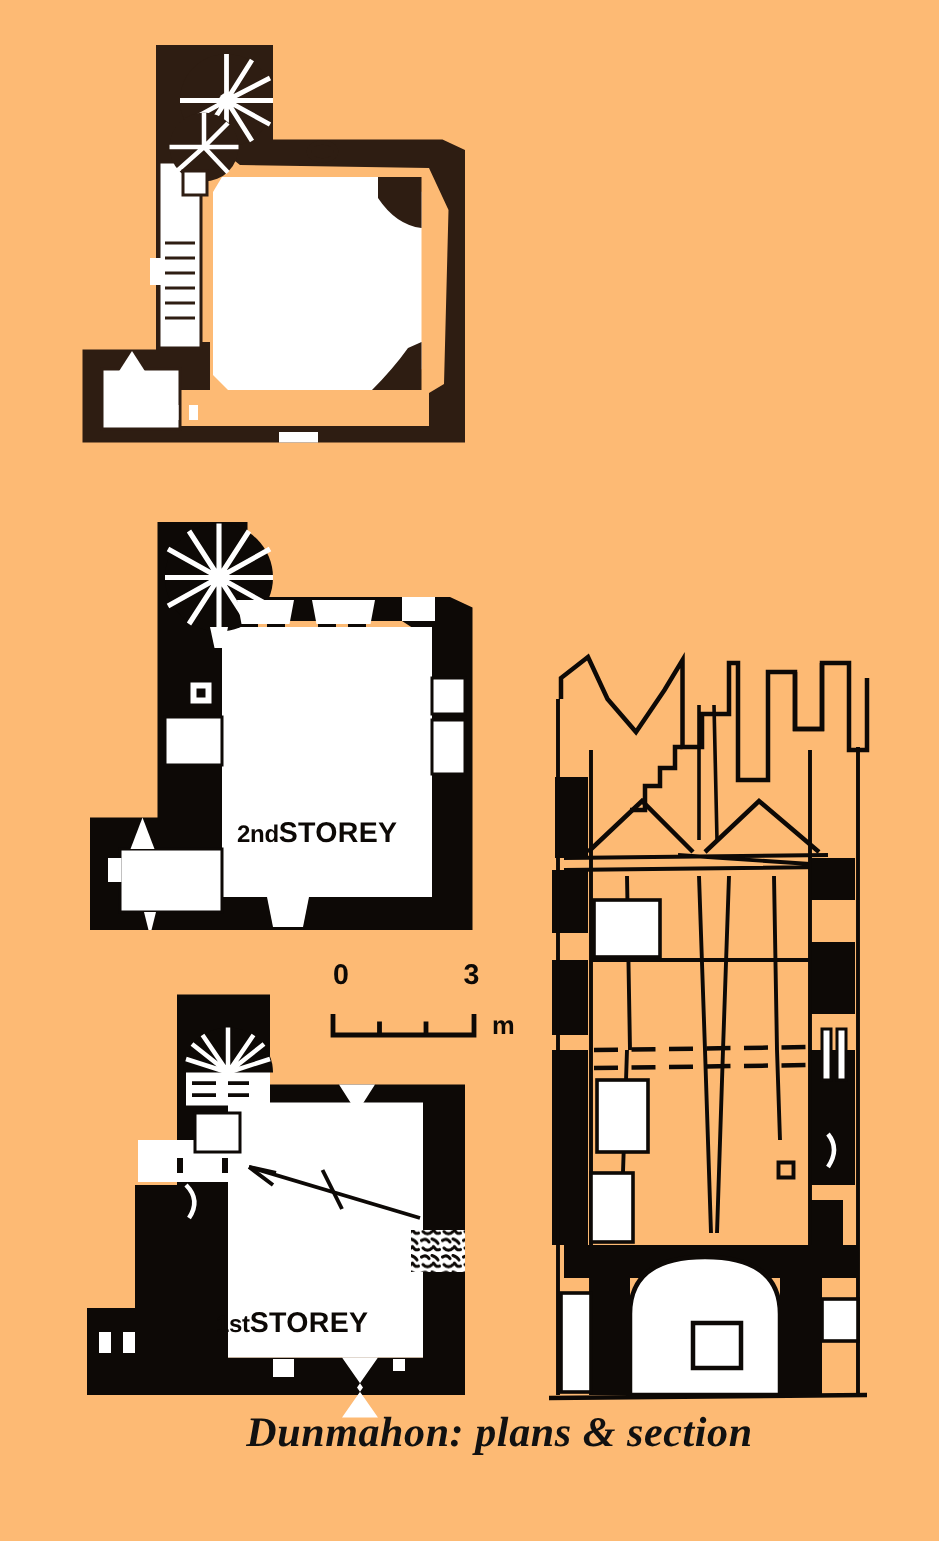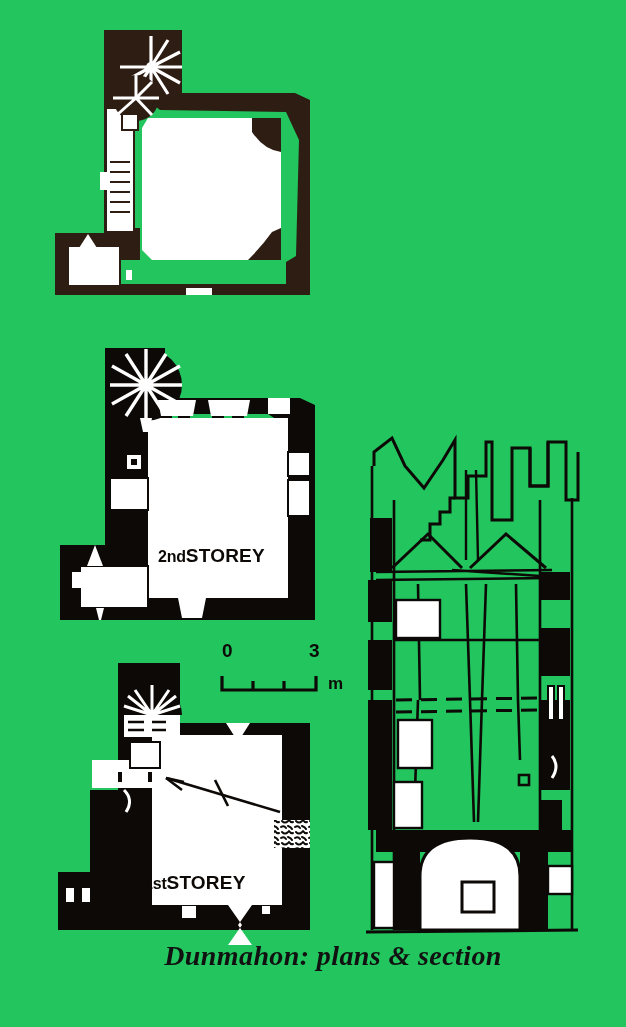--- a/index.html
+++ b/index.html
@@ -12,21 +12,21 @@
     width: 626px;
     height: 1027px;
     position: relative;
     overflow: hidden;
     font-family: "Liberation Sans", sans-serif;
     background: #fefefe;
   }
   #figure-root {
     position: absolute;
     inset: 0;
-    background: #22c55e;
+    background: #fdba74;
   }
   svg.plate {
     position: absolute;
     left: 0;
     top: 0;
     width: 626px;
     height: 1027px;
     display: block;
   }
   .caption-layer {

